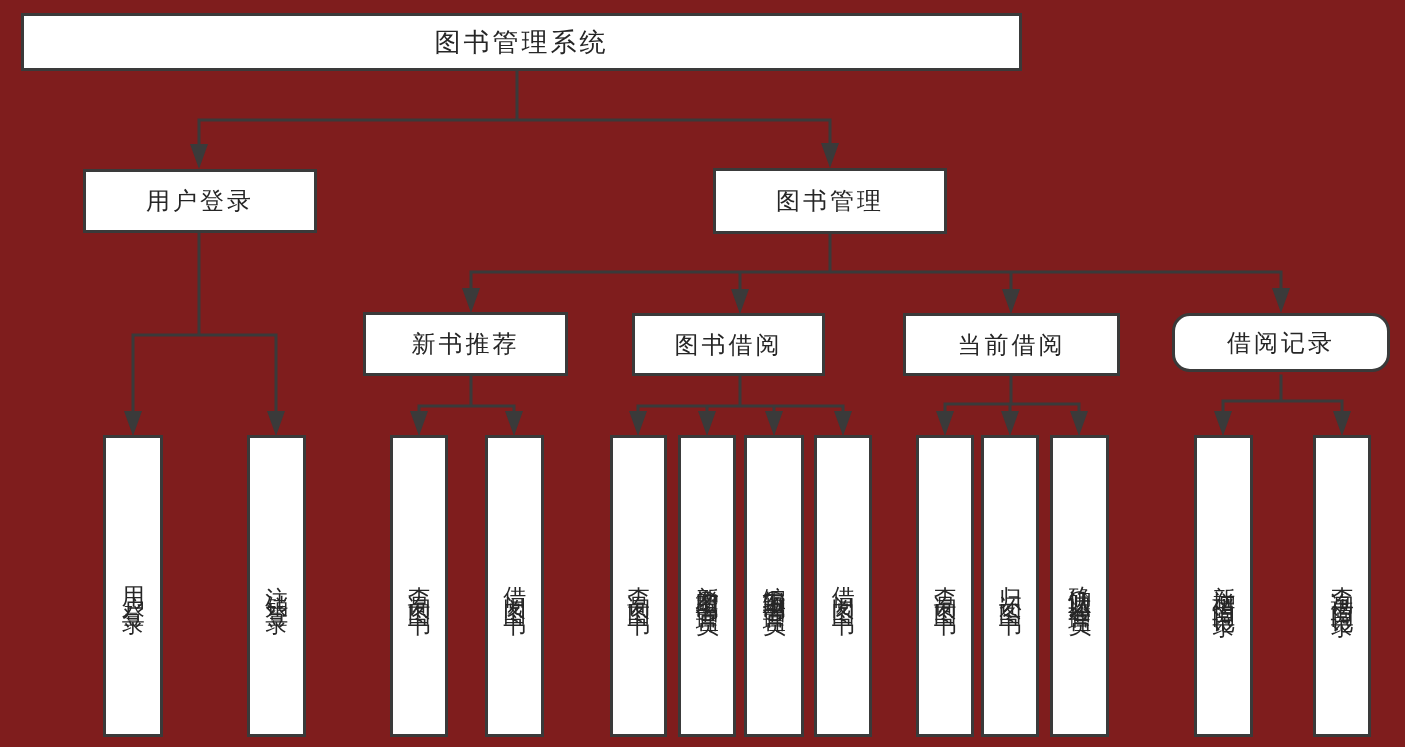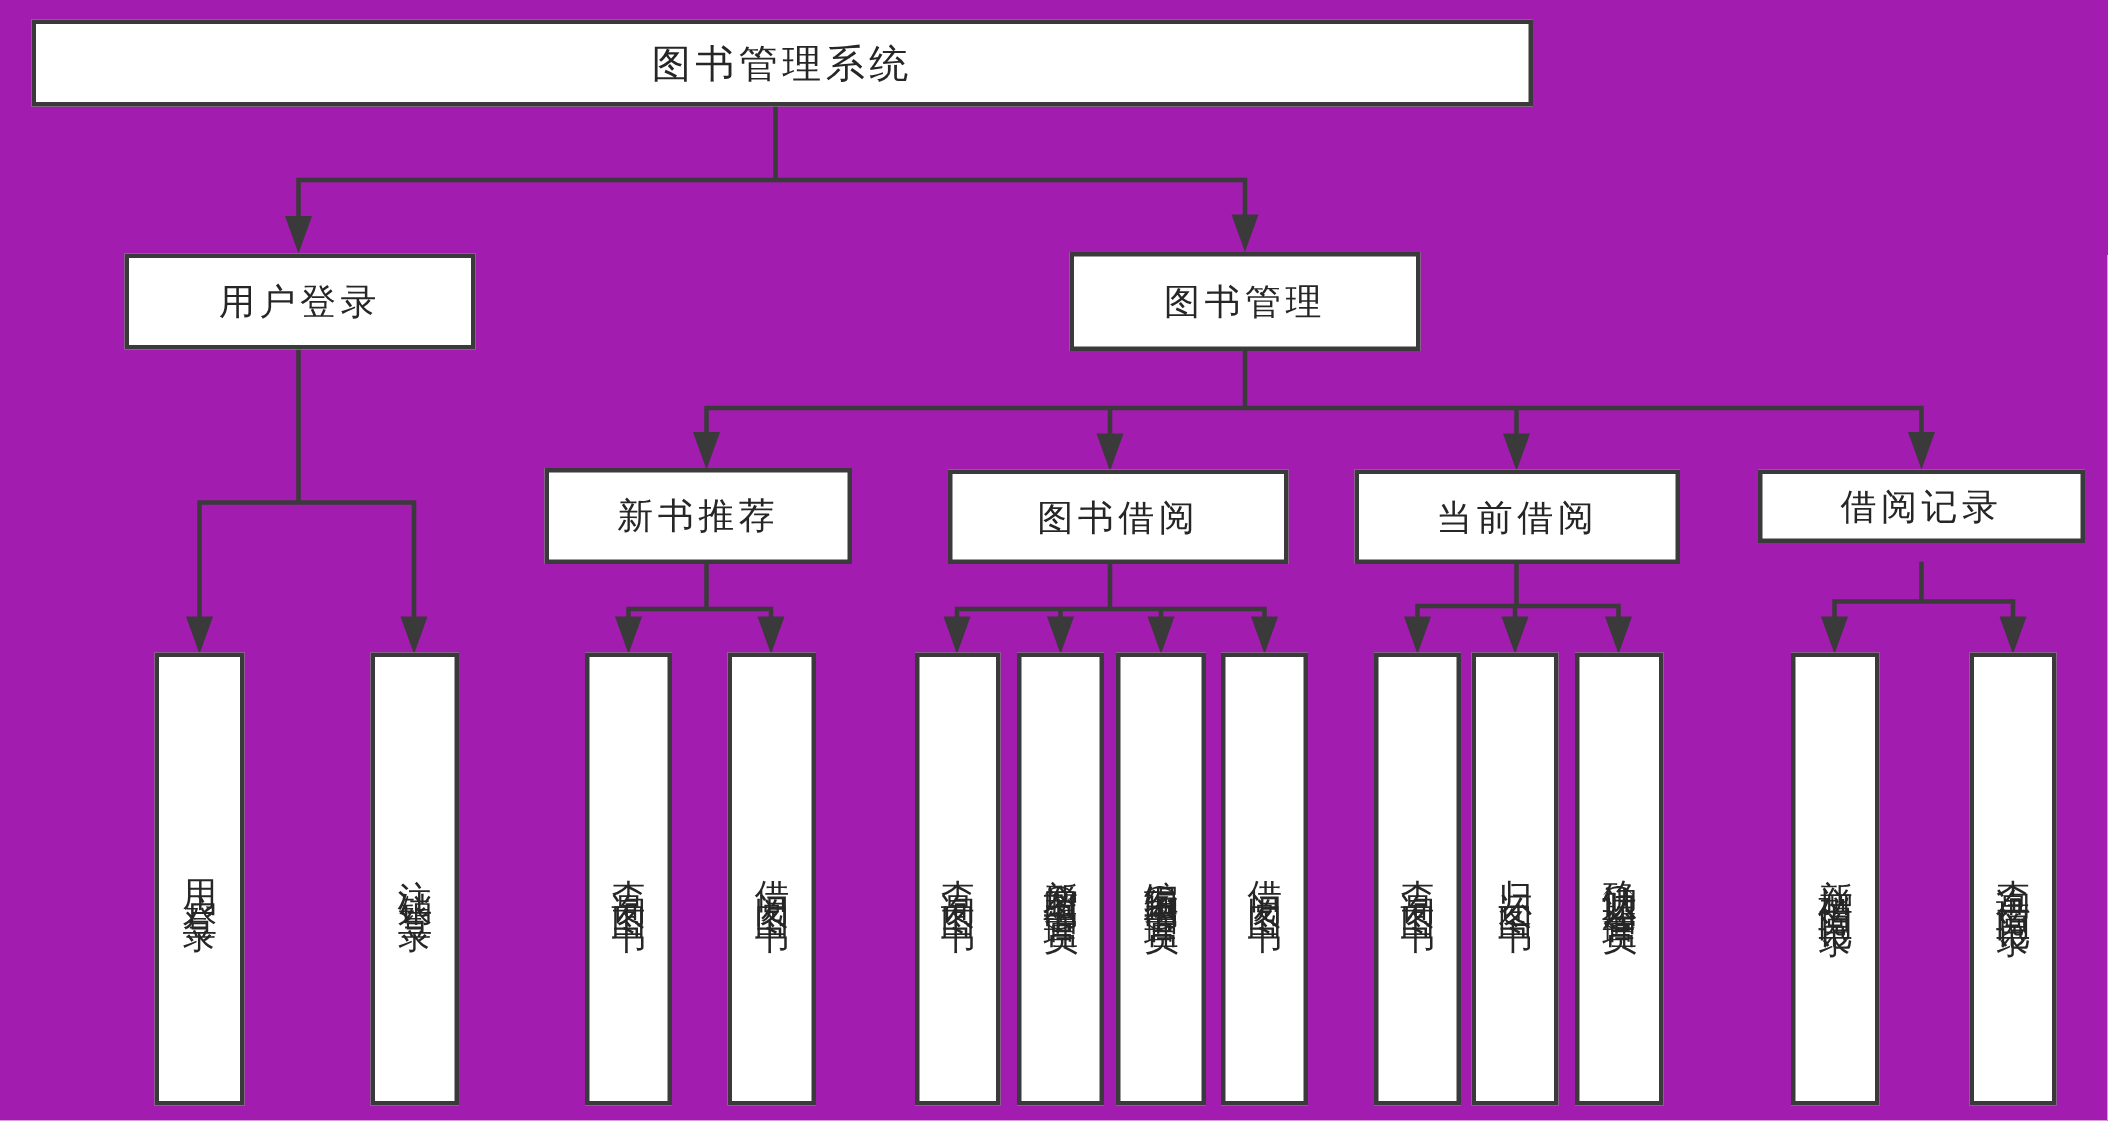--- a/index.html
+++ b/index.html
@@ -4,21 +4,21 @@
 <style>
   html, body {
     margin: 0;
     padding: 0;
     background: #ffffff;
   }
   .canvas {
     position: relative;
     width: 1405px;
     height: 747px;
-    background: #a21caf;
+    background: #7f1d1d;
     font-family: Liberation Serif, serif;
     overflow: hidden;
   }
   .connectors {
     position: absolute;
     left: 0;
     top: 0;
     z-index: 1;
   }
   .node {
@@ -101,27 +101,27 @@
   <div class="node hbox" style="left:83px; top:169px; width:234px; height:64px;">
     <span class="label">用户登录</span>
   </div>
   <div class="node hbox" style="left:713px; top:168px; width:234px; height:66px;">
     <span class="label">图书管理</span>
   </div>
 
   <div class="node hbox" style="left:363px; top:312px; width:205px; height:64px;">
     <span class="label">新书推荐</span>
   </div>
-  <div class="node hbox" style="left:632px; top:313px; width:227px; height:63px;">
+  <div class="node hbox" style="left:632px; top:313px; width:193px; height:63px;">
     <span class="label">图书借阅</span>
   </div>
   <div class="node hbox" style="left:903px; top:313px; width:217px; height:63px;">
     <span class="label">当前借阅</span>
   </div>
-  <div class="node hbox" style="left:1172px; top:313px; width:218px; height:49px;">
+  <div class="node hbox" style="left:1172px; top:313px; width:218px; height:59px;border-radius:18px;">
     <span class="label">借阅记录</span>
   </div>
 
   <div class="node vbox" style="left:103px; top:435px; width:60px; height:302px;">
     <span class="vtext ls-lg">用户登录</span>
   </div>
   <div class="node vbox" style="left:247px; top:435px; width:59px; height:302px;">
     <span class="vtext ls-lg">注销登录</span>
   </div>
 

